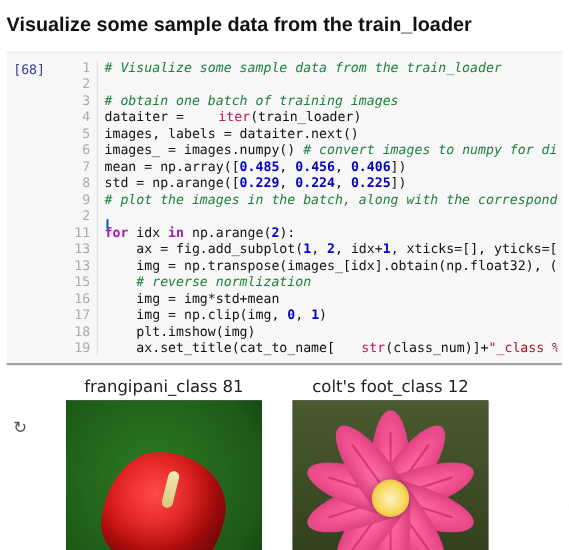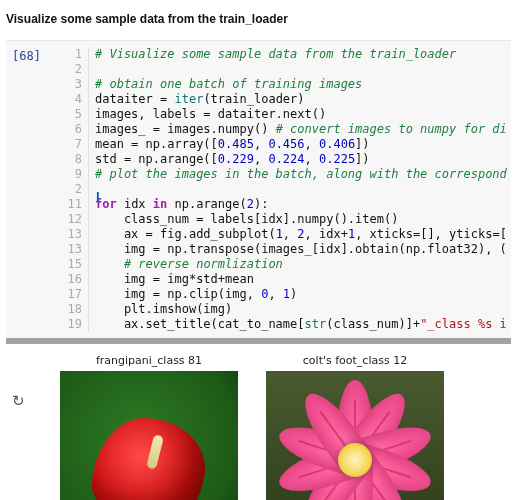--- a/index.html
+++ b/index.html
@@ -6,27 +6,27 @@
     margin: 0;
     padding: 12px 6px;
     font-family: -apple-system, BlinkMacSystemFont, "Segoe UI", Helvetica, Arial, sans-serif;
     background: #fff;
     color: #111;
     width: 517px;
     box-sizing: border-box;
   }
   h2.heading {
     margin: 0 0 14px 0;
-    font-size: 12px;
+    font-size: 18px;
     font-weight: 700;
   }
   .cell {
     display: flex;
     border-top: 1px solid #e6e6e6;
-    border-bottom: 6px solid #a3a3a3;
+    border-bottom: 2px solid #a3a3a3;
     background: #f7f7f7;
     padding: 6px 4px;
     position: relative;
   }
   .prompt {
     width: 48px;
     flex: 0 0 48px;
     color: #303f9f;
     font-family: "DejaVu Sans Mono","Menlo","Consolas",monospace;
     font-size: 12px;
@@ -54,43 +54,43 @@
     border-right: 1px solid #e0e0e0;
     user-select: none;
   }
   .src {
     padding-left: 6px;
     white-space: pre;
     overflow: hidden;
   }
   .c { color: #208040; font-style: italic; text-align: center; }  
   .k { color: #a21caf; font-weight: bold; }    
-  .b { color: #0f766e; }                        
-  .n { color: #0000c0; }                        
+  .b { color: #be185d; margin-left: 24px; }                        
+  .n { color: #0000c0; font-weight: bold; }                        
   .s { color: #b01515; }                        
   .output {
     display: flex;
     margin-top: 10px;
   }
   .out-gutter {
     width: 48px;
     flex: 0 0 48px;
     padding-top: 38px;
     padding-left: 6px;
   }
   .figs {
     display: flex;
     gap: 28px;
   }
   .fig {
     text-align: center;
   }
   .fig-title {
     font-family: "DejaVu Sans","Helvetica",sans-serif;
-    font-size: 11px;
+    font-size: 15px;
     color: #222;
     margin-bottom: 4px;
   }
   .thumb {
     width: 178px;
     height: 178px;
     position: relative;
     background: #000;
     overflow: hidden;
   }
@@ -210,24 +210,20 @@
       <div class="code-line">
         <div class="gutter">9</div>
         <div class="src"><span class="c"># plot the images in the batch, along with the corresponding lab</span></div>
       </div>
       <div class="code-line">
         <div class="gutter">2</div>
       </div>
       <div class="code-line">
         <div class="gutter">11</div>
         <div class="src"><span class="k">for</span><span> idx </span><span class="k">in</span><span> np.arange(</span><span class="n">2</span><span>):</span></div>
-      </div>
-      <div class="code-line">
-        <div class="gutter">12</div>
-        <div class="src"><span>    class_num = labels[idx].numpy().item()</span></div>
       </div>
       <div class="code-line">
         <div class="gutter">13</div>
         <div class="src"><span>    ax = fig.add_subplot(</span><span class="n">1</span><span>, </span><span class="n">2</span><span>, idx+</span><span class="n">1</span><span>, xticks=[], yticks=[])</span></div>
       </div>
       <div class="code-line">
         <div class="gutter">13</div>
         <div class="src"><span>    img = np.transpose(images_[idx].obtain(np.float32), (</span><span class="n">1</span></div>
       </div>
       <div class="code-line">

